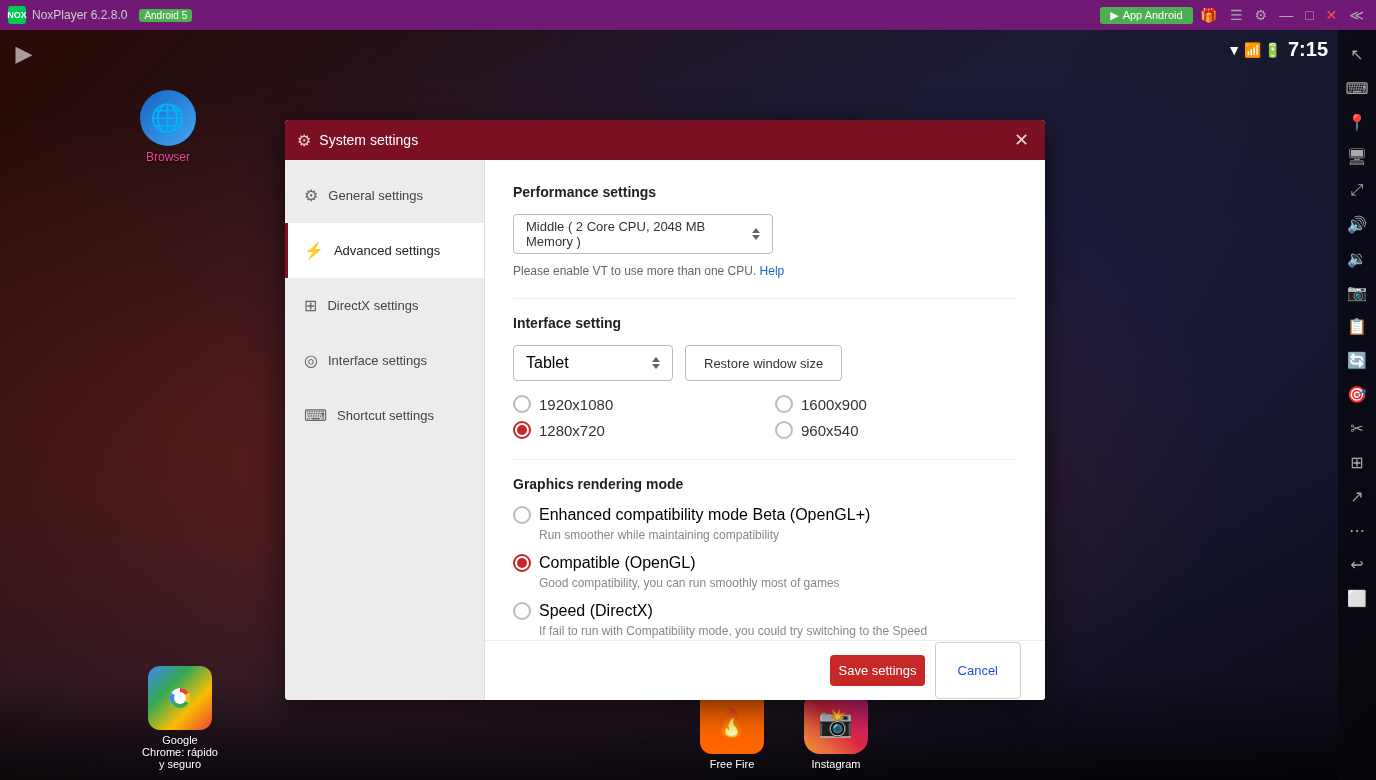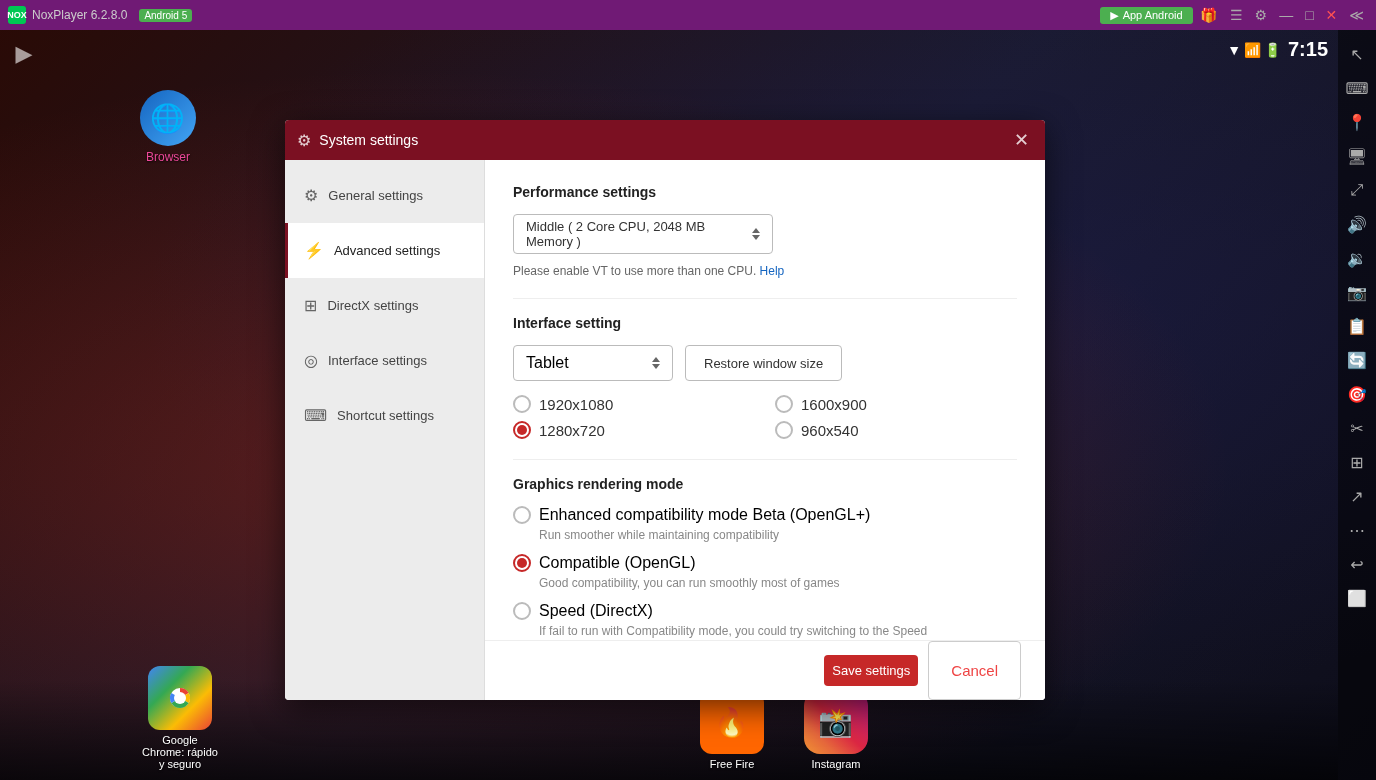--- a/index.html
+++ b/index.html
@@ -441,25 +441,25 @@
       background: #c62828;
       color: white;
       border: none;
       border-radius: 4px;
       padding: 8px 8px;
       font-size: 13px;
       cursor: pointer;
     }
     .cancel-btn {
       background: white;
-      color: #ef4444;
+      color: #1d4ed8;
       border: 1px solid #ccc;
       border-radius: 4px;
       padding: 20px 22px;
-      font-size: 15px;
+      font-size: 13px;
       cursor: pointer;
     }
   </style>
 </head>
 <body>
 
 <div class="bg"></div>
 <div class="bg-overlay"></div>
 
 <div class="titlebar">

